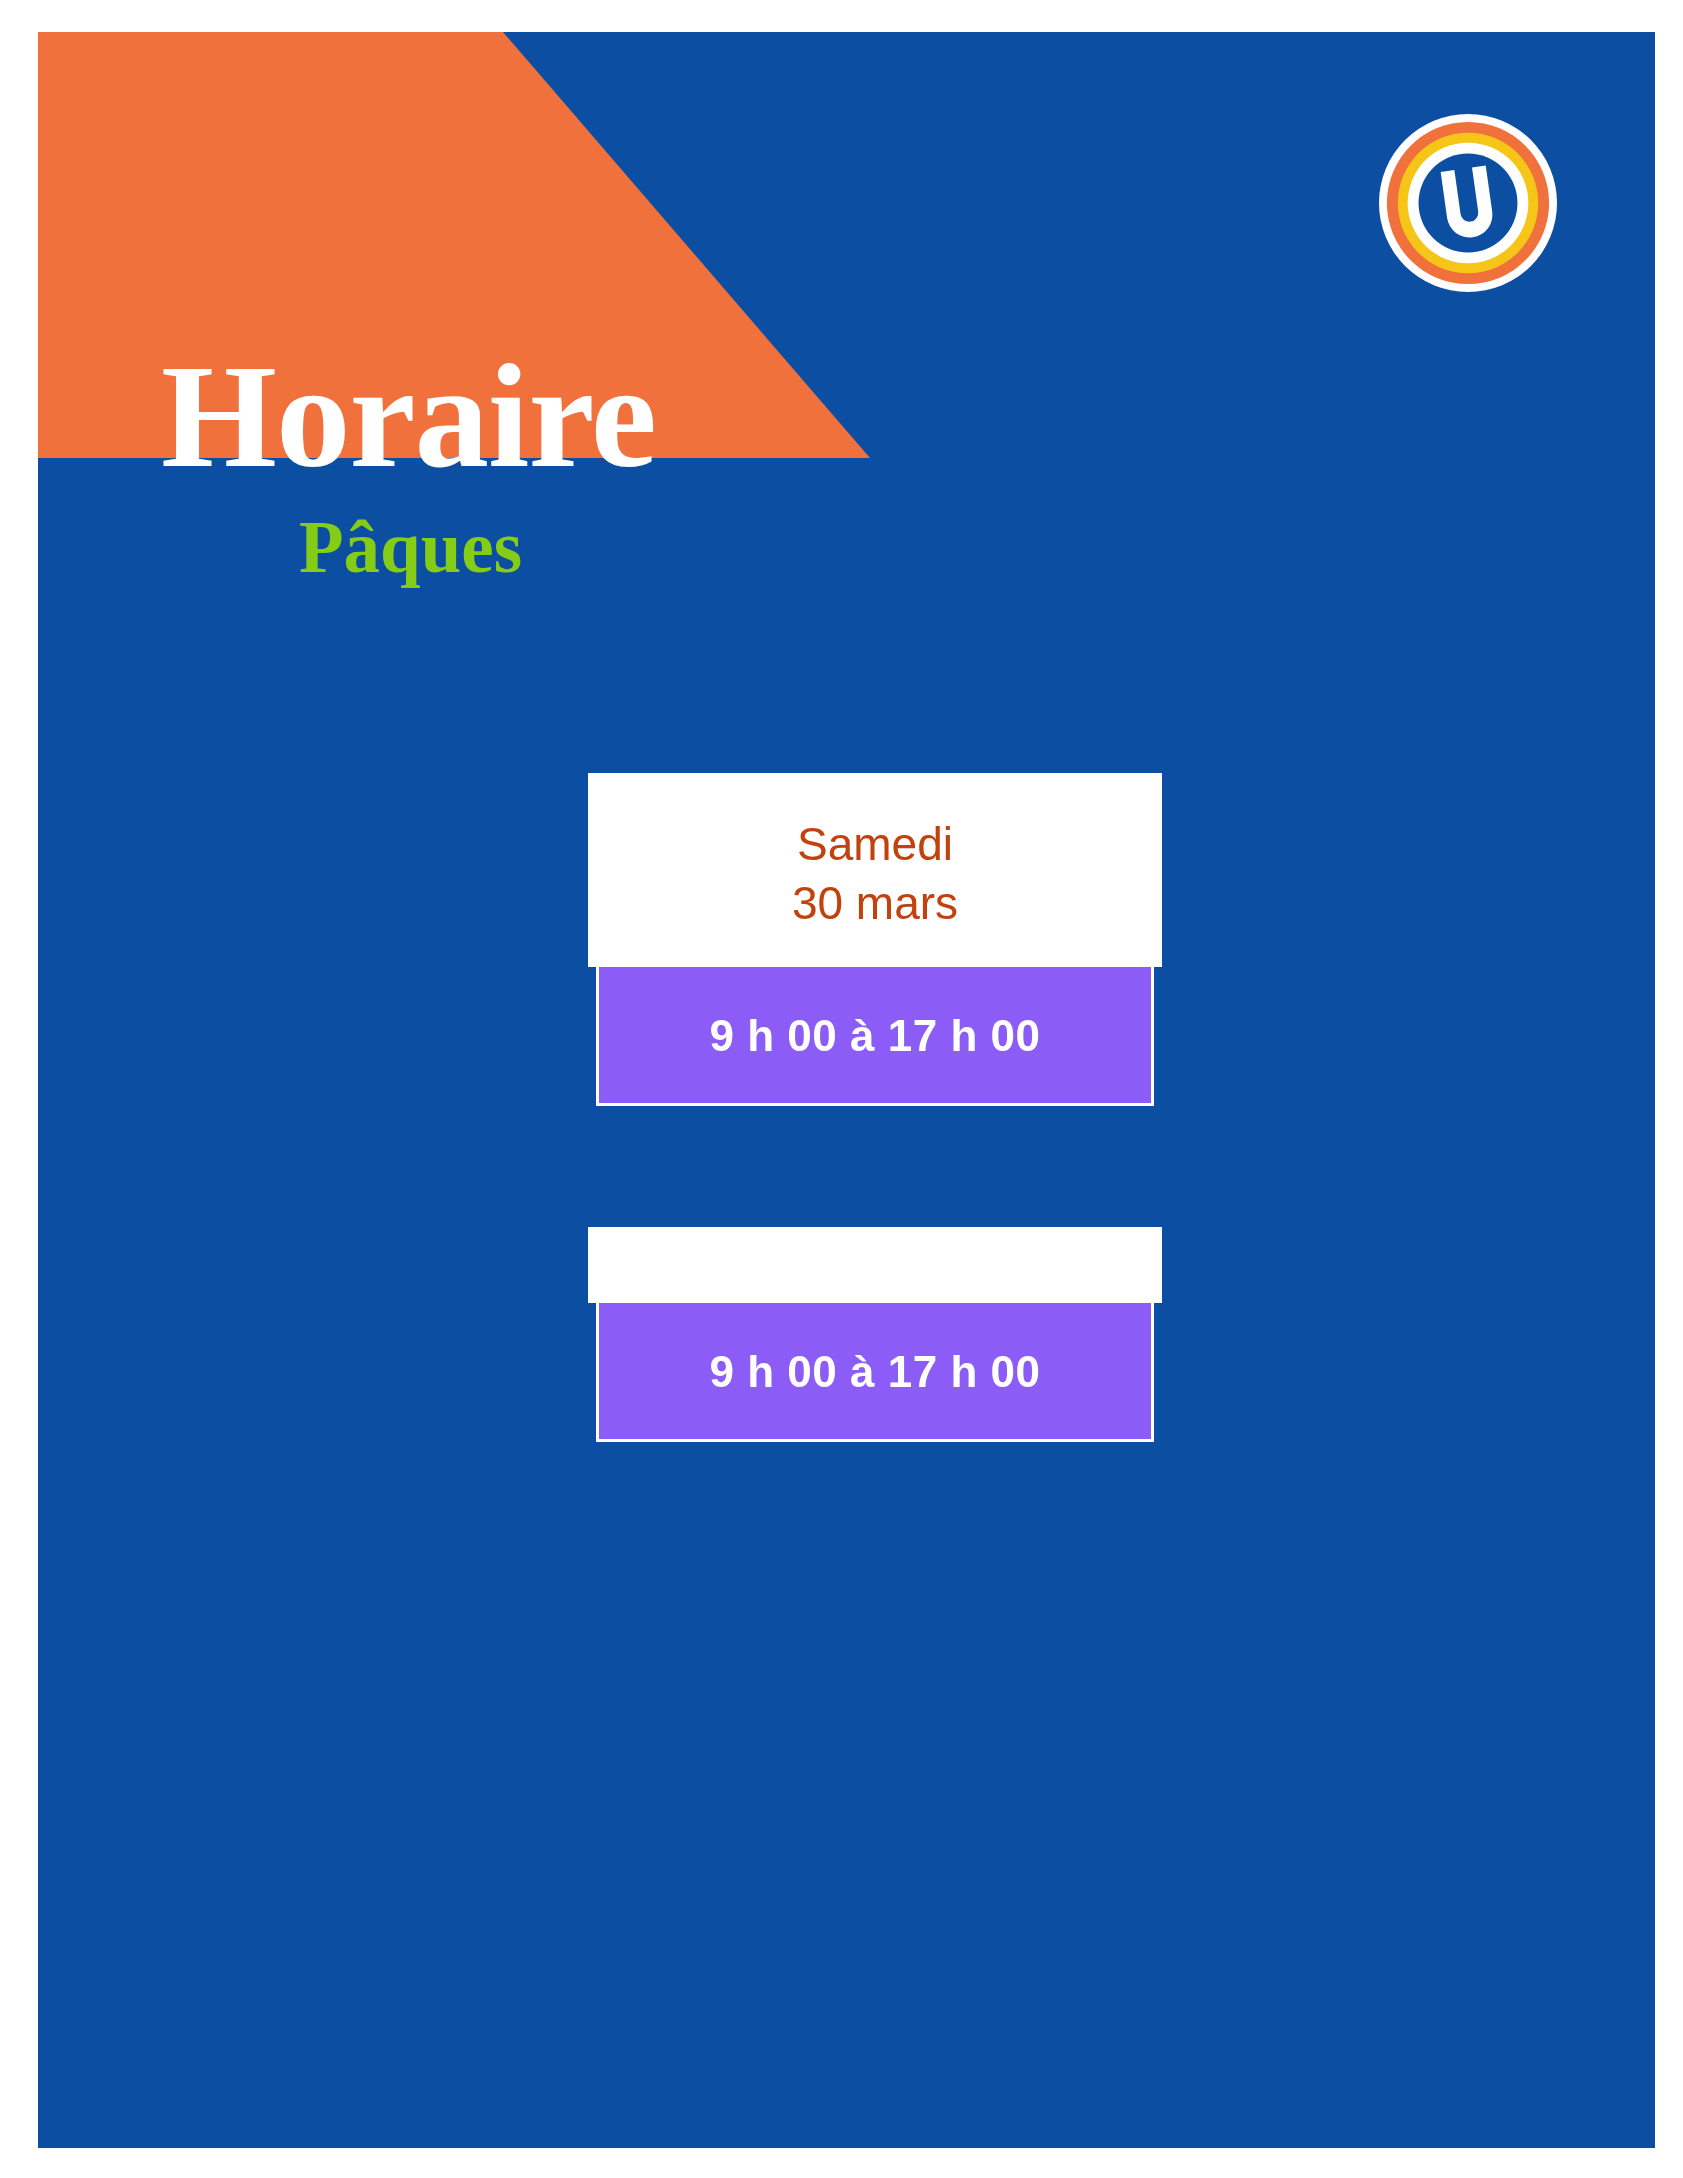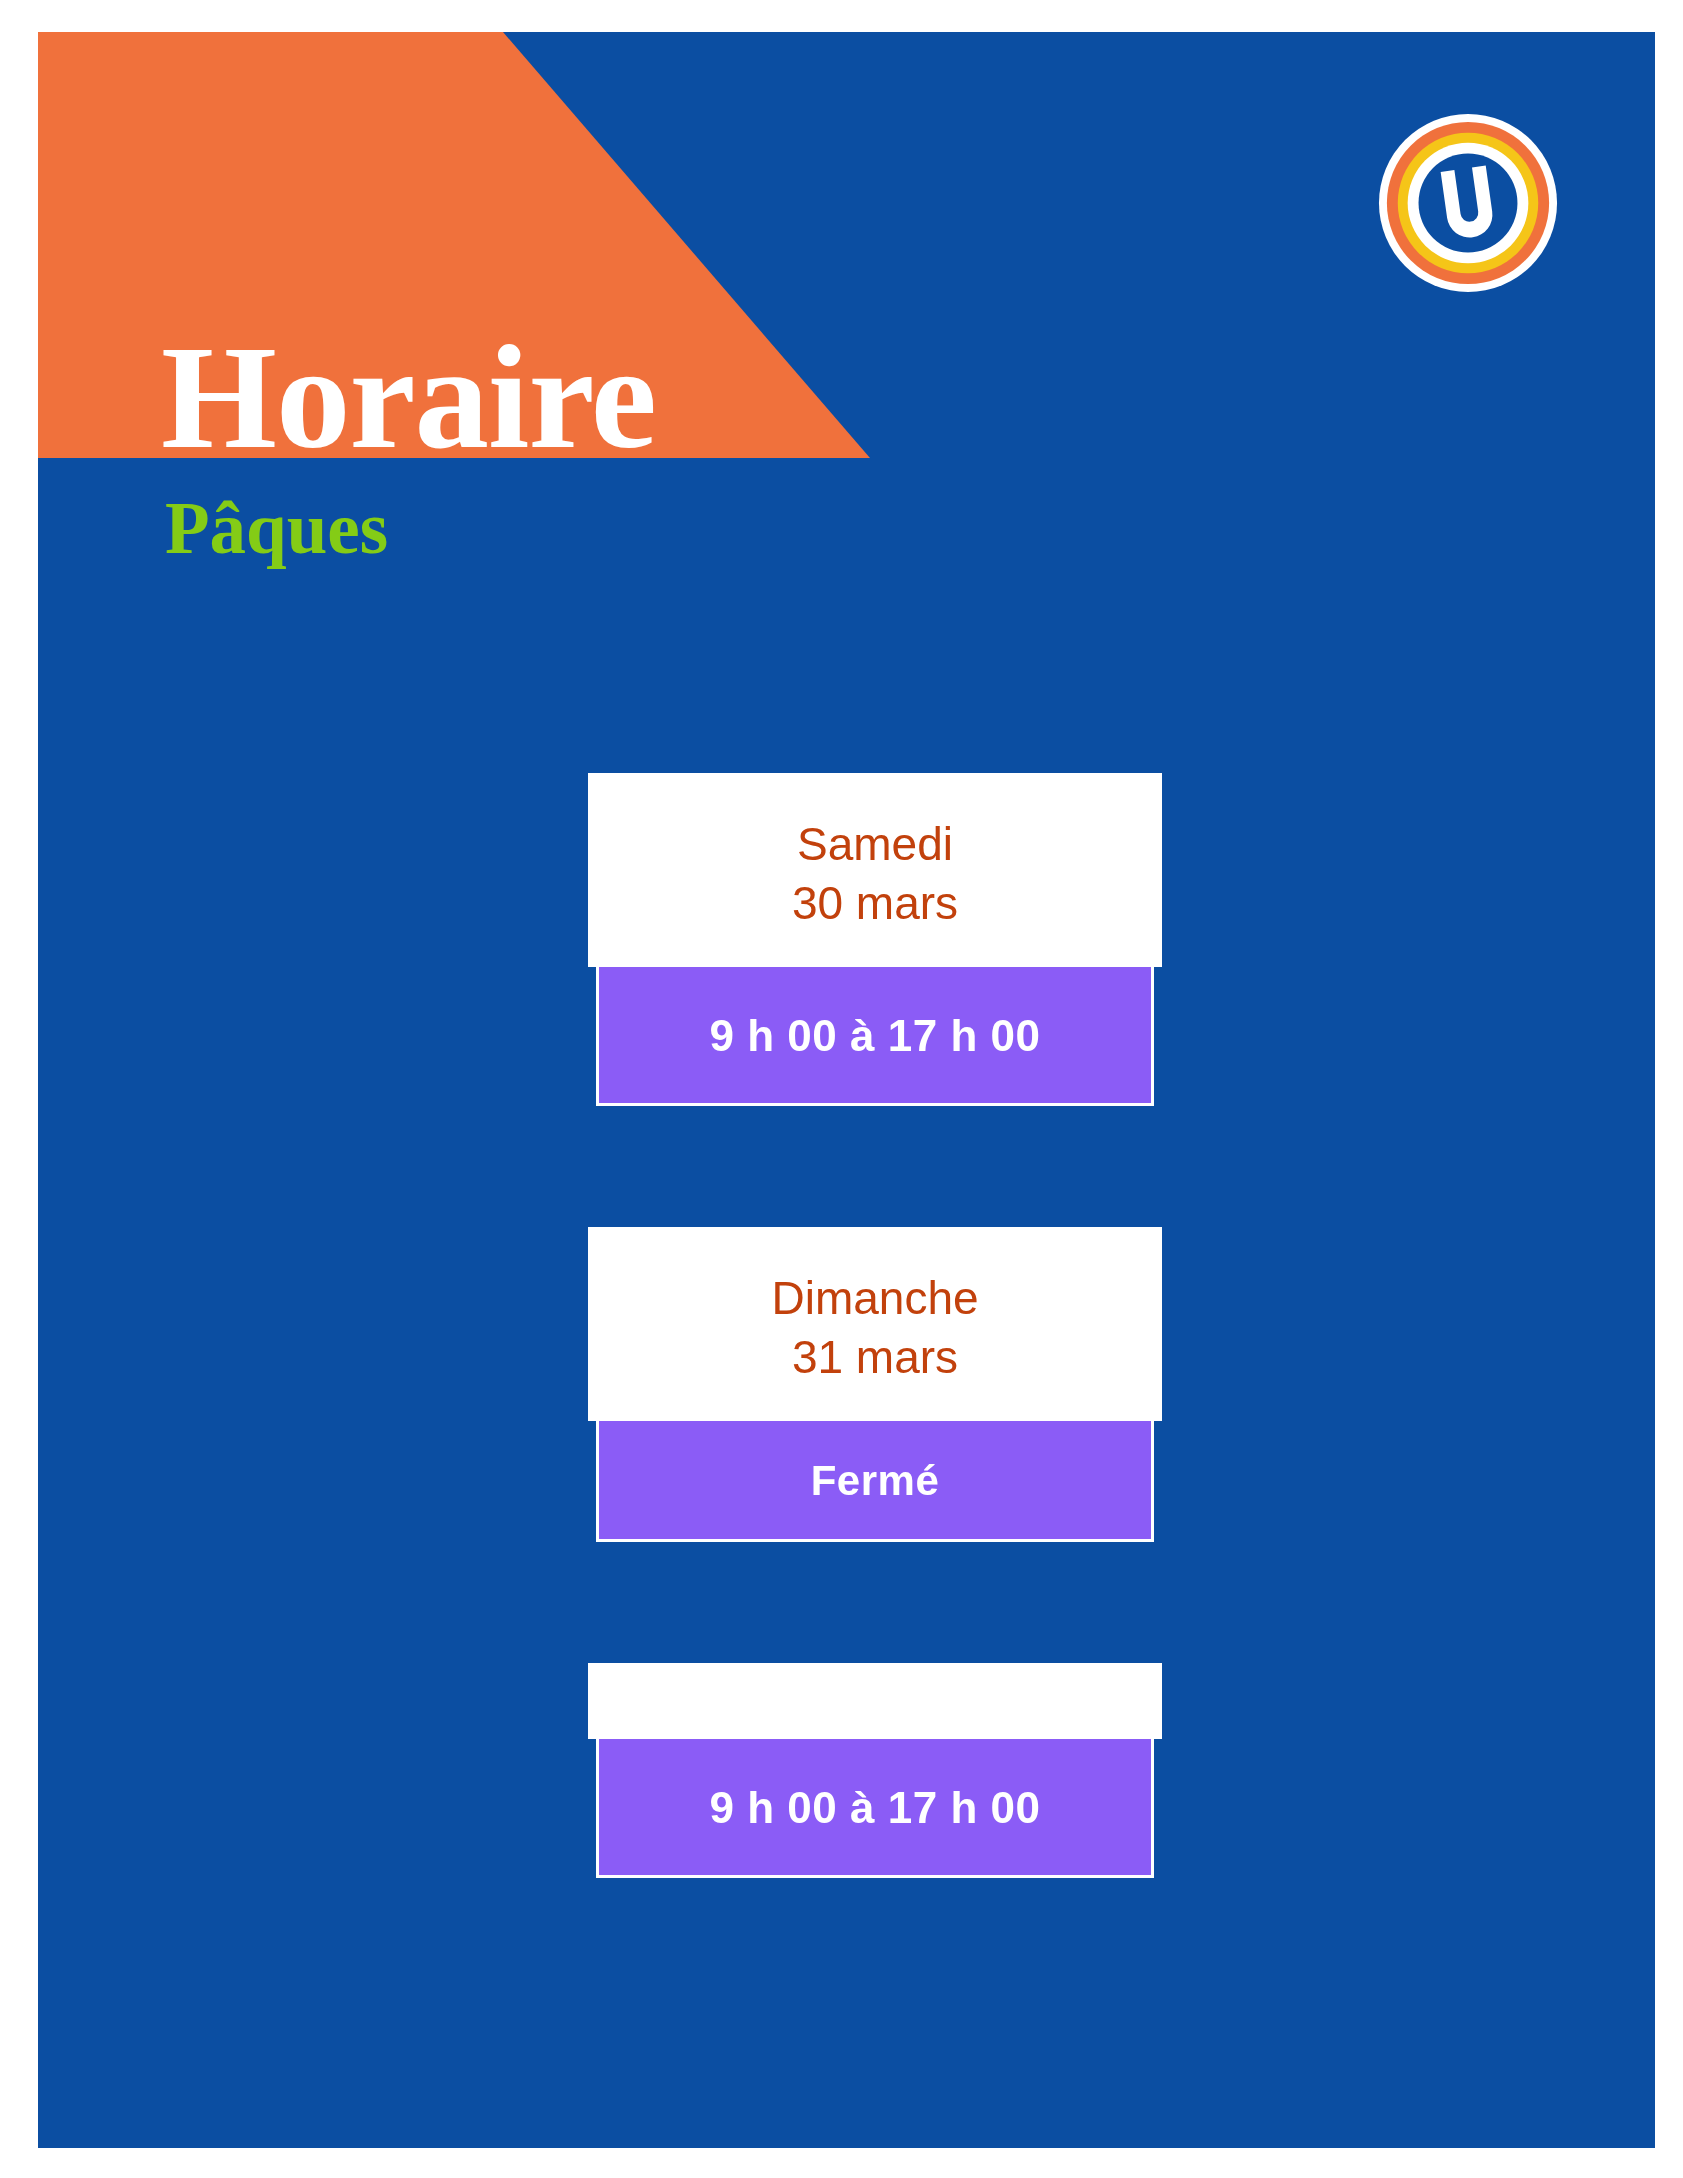--- a/index.html
+++ b/index.html
@@ -49,22 +49,23 @@
     right: 95px;
     width: 184px;
     height: 184px;
   }
   .logo svg { display: block; width: 184px; height: 184px; }
 
   
   .title-block {
     position: absolute;
     left: 123px;
-    top: 290px;
+    top: 309px;
     z-index: 3;
+    text-align: center;
   }
   .title {
     font-family: "Liberation Serif", serif;
     font-weight: bold;
     font-size: 149px;
     line-height: 1.0;
     color: #ffffff;
     letter-spacing: -1px;
     margin: 0;
   }
@@ -152,27 +153,20 @@
     <div class="cards">
 
       <div class="card">
         <div class="card-head">
           <span class="day">Samedi</span>
           <span class="date">30 mars</span>
         </div>
         <div class="card-hours open">9 h 00 à 17 h 00</div>
       </div>
 
-      <div class="card">
-        <div class="card-head">
-          <span class="day">Dimanche</span>
-          <span class="date">31 mars</span>
-        </div>
-        <div class="card-hours closed">Fermé</div>
-      </div>
 
       <div class="card">
         <div class="card-head">
         </div>
         <div class="card-hours open">9 h 00 à 17 h 00</div>
       </div>
 
     </div>
   </div>
 </div>

